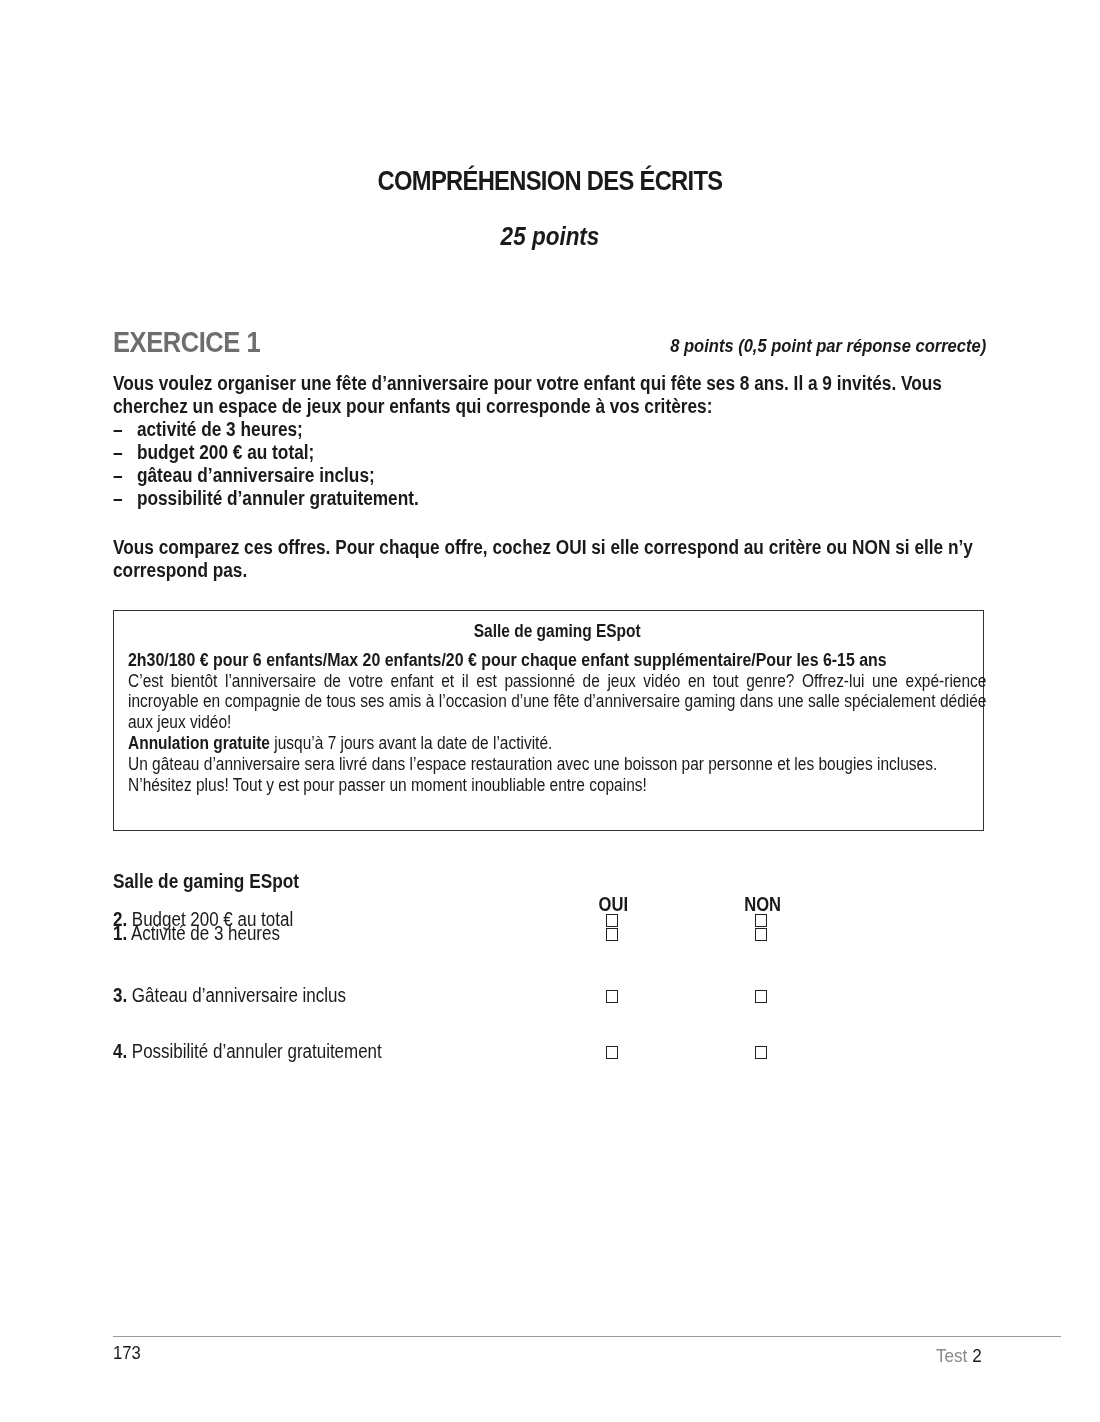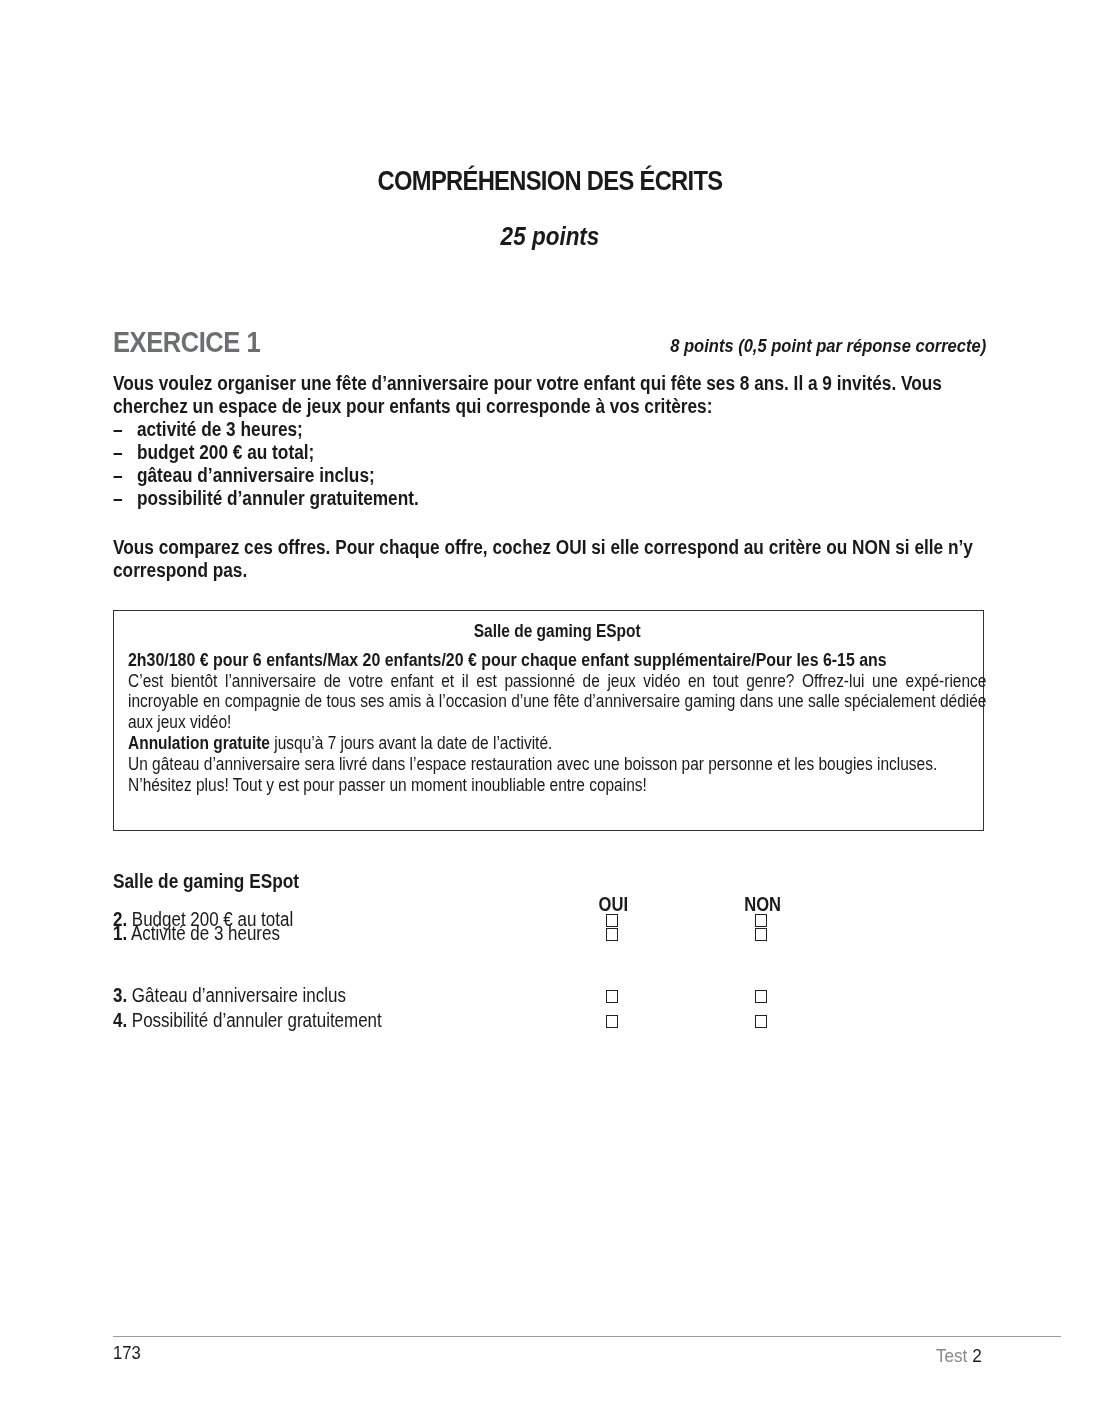--- a/index.html
+++ b/index.html
@@ -143,21 +143,21 @@
 <div class="q-row" style="top:908px;">
   <div class="q-label"><span class="num">2.</span><span> Budget 200 € au total</span></div>
   <div class="cbox" style="left:493px;"></div>
   <div class="cbox" style="left:642px;"></div>
 </div>
 <div class="q-row" style="top:984px;">
   <div class="q-label"><span class="num">3.</span><span> Gâteau d’anniversaire inclus</span></div>
   <div class="cbox" style="left:493px;"></div>
   <div class="cbox" style="left:642px;"></div>
 </div>
-<div class="q-row" style="top:1009px;">
+<div class="q-row" style="top:1040px;">
   <div class="q-label"><span class="num">4.</span><span> Possibilité d’annuler gratuitement</span></div>
   <div class="cbox" style="left:493px;"></div>
   <div class="cbox" style="left:642px;"></div>
 </div>
 
 <div class="footer-rule"></div>
 <div class="page-num">173</div>
 <div class="running-title"><span class="lbl">Test</span> <span class="n">2</span></div>
 
 </body></html>

